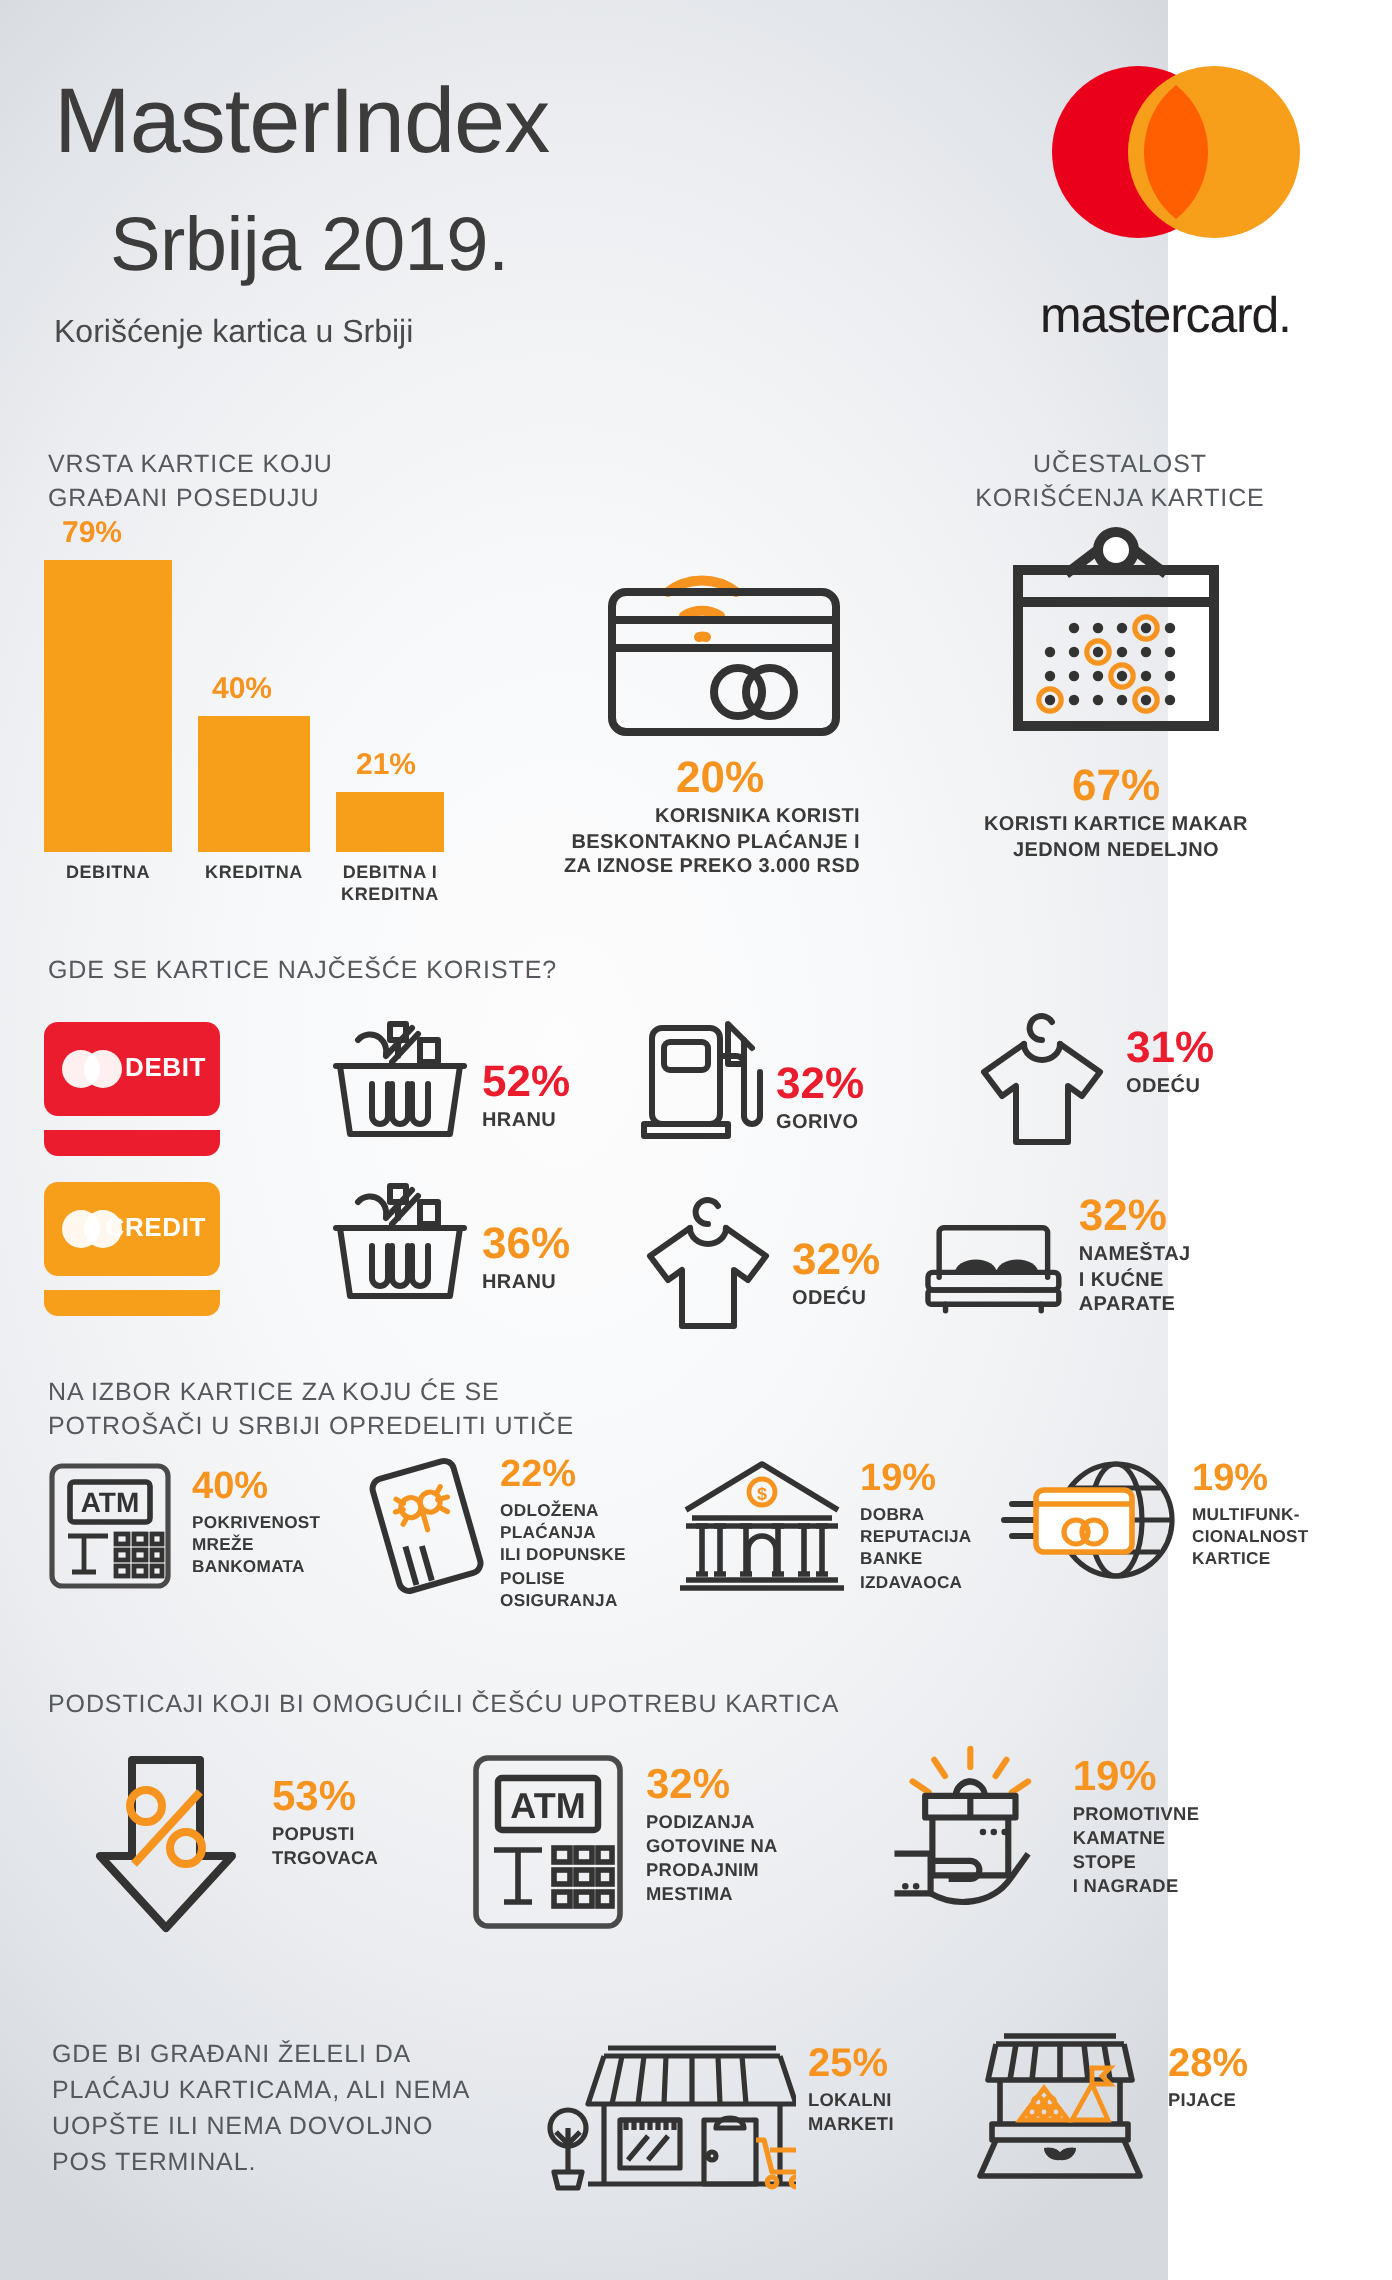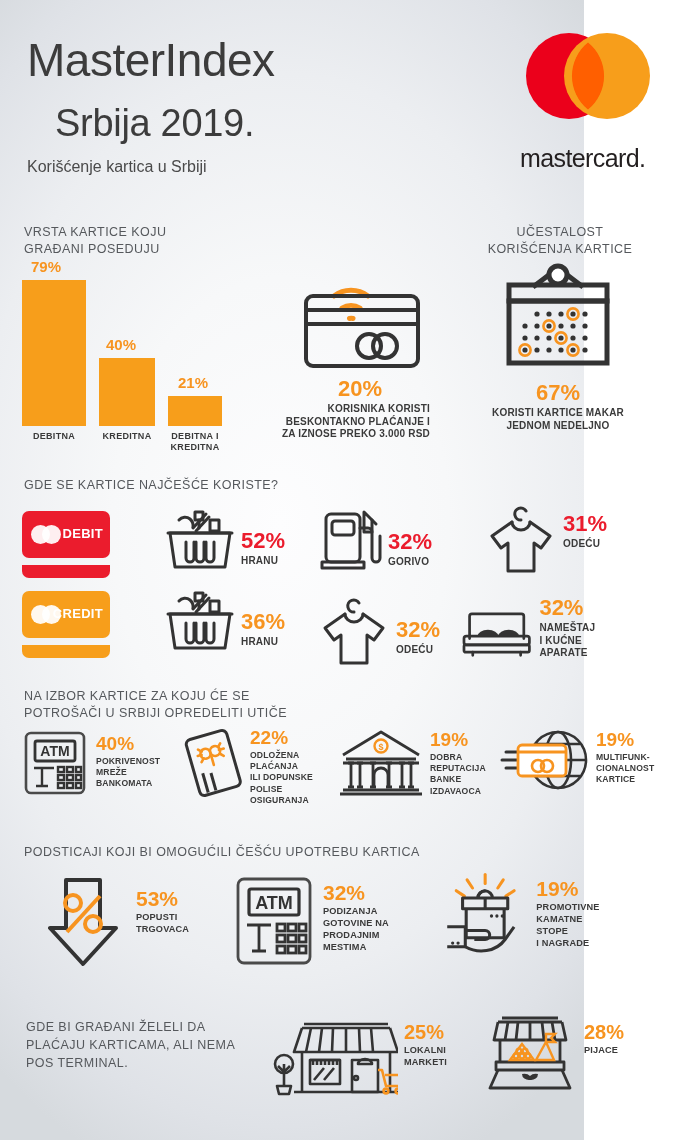--- a/index.html
+++ b/index.html
@@ -501,20 +501,21 @@
         <div>PROMOTIVNE</div>
         <div>KAMATNE STOPE</div>
         <div>I NAGRADE</div>
       </div>
     </div>
   </div>
 
   <div class="abs sect-title" style="left:26px;top:1018px;line-height:1.45;">
     <div>GDE BI GRAĐANI ŽELELI DA</div>
     <div>PLAĆAJU KARTICAMA, ALI NEMA</div>
+    <div>UOPŠTE ILI NEMA DOVOLJNO</div>
     <div>POS TERMINAL.</div>
   </div>
 
   <div class="abs" style="left:272px;top:1012px;display:flex;align-items:flex-start;">
     <svg width="126" height="84" viewBox="0 0 126 84">
       <g fill="none" stroke="#333" stroke-width="2.6" stroke-linejoin="round">
         <path d="M32 12 h84 M30 16 h88"></path>
         <path d="M30 16 L22 40 h104 L118 16"></path>
         <path d="M39 16 L34 40 M50 16 L47 40 M61 16 L60 40 M74 16 L74 40 M87 16 L88 40 M99 16 L101 40"></path>
         <path d="M30 40 v40 M118 40 v40 M22 80 h104"></path>

